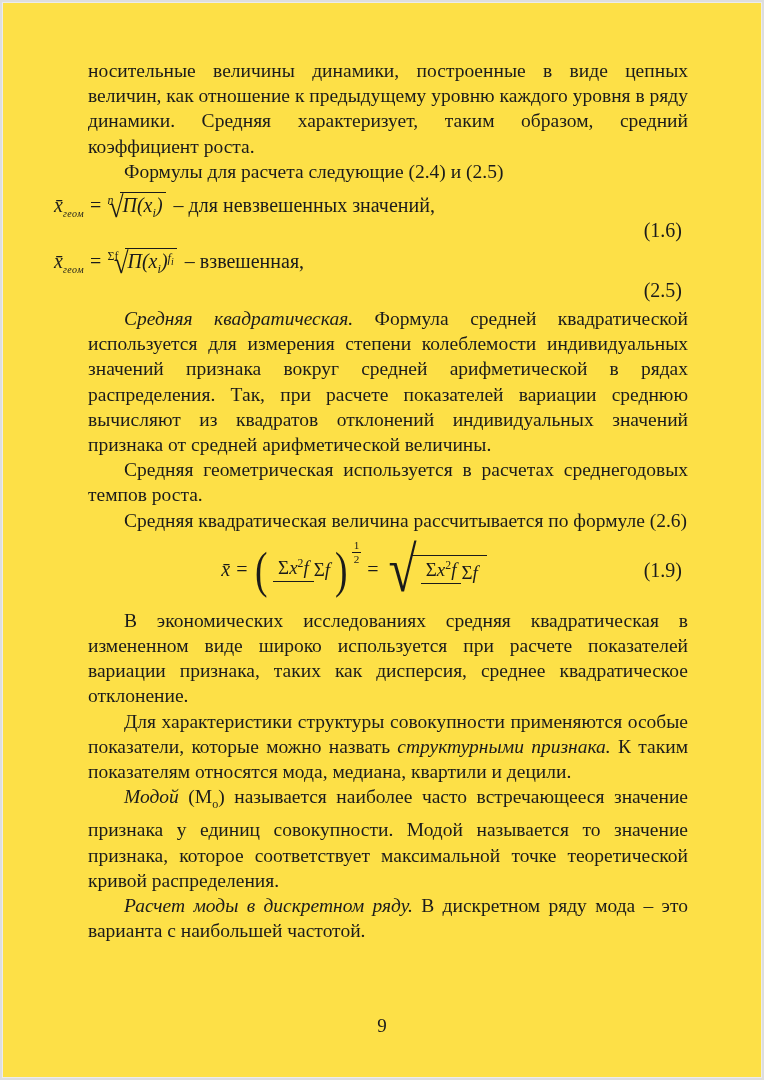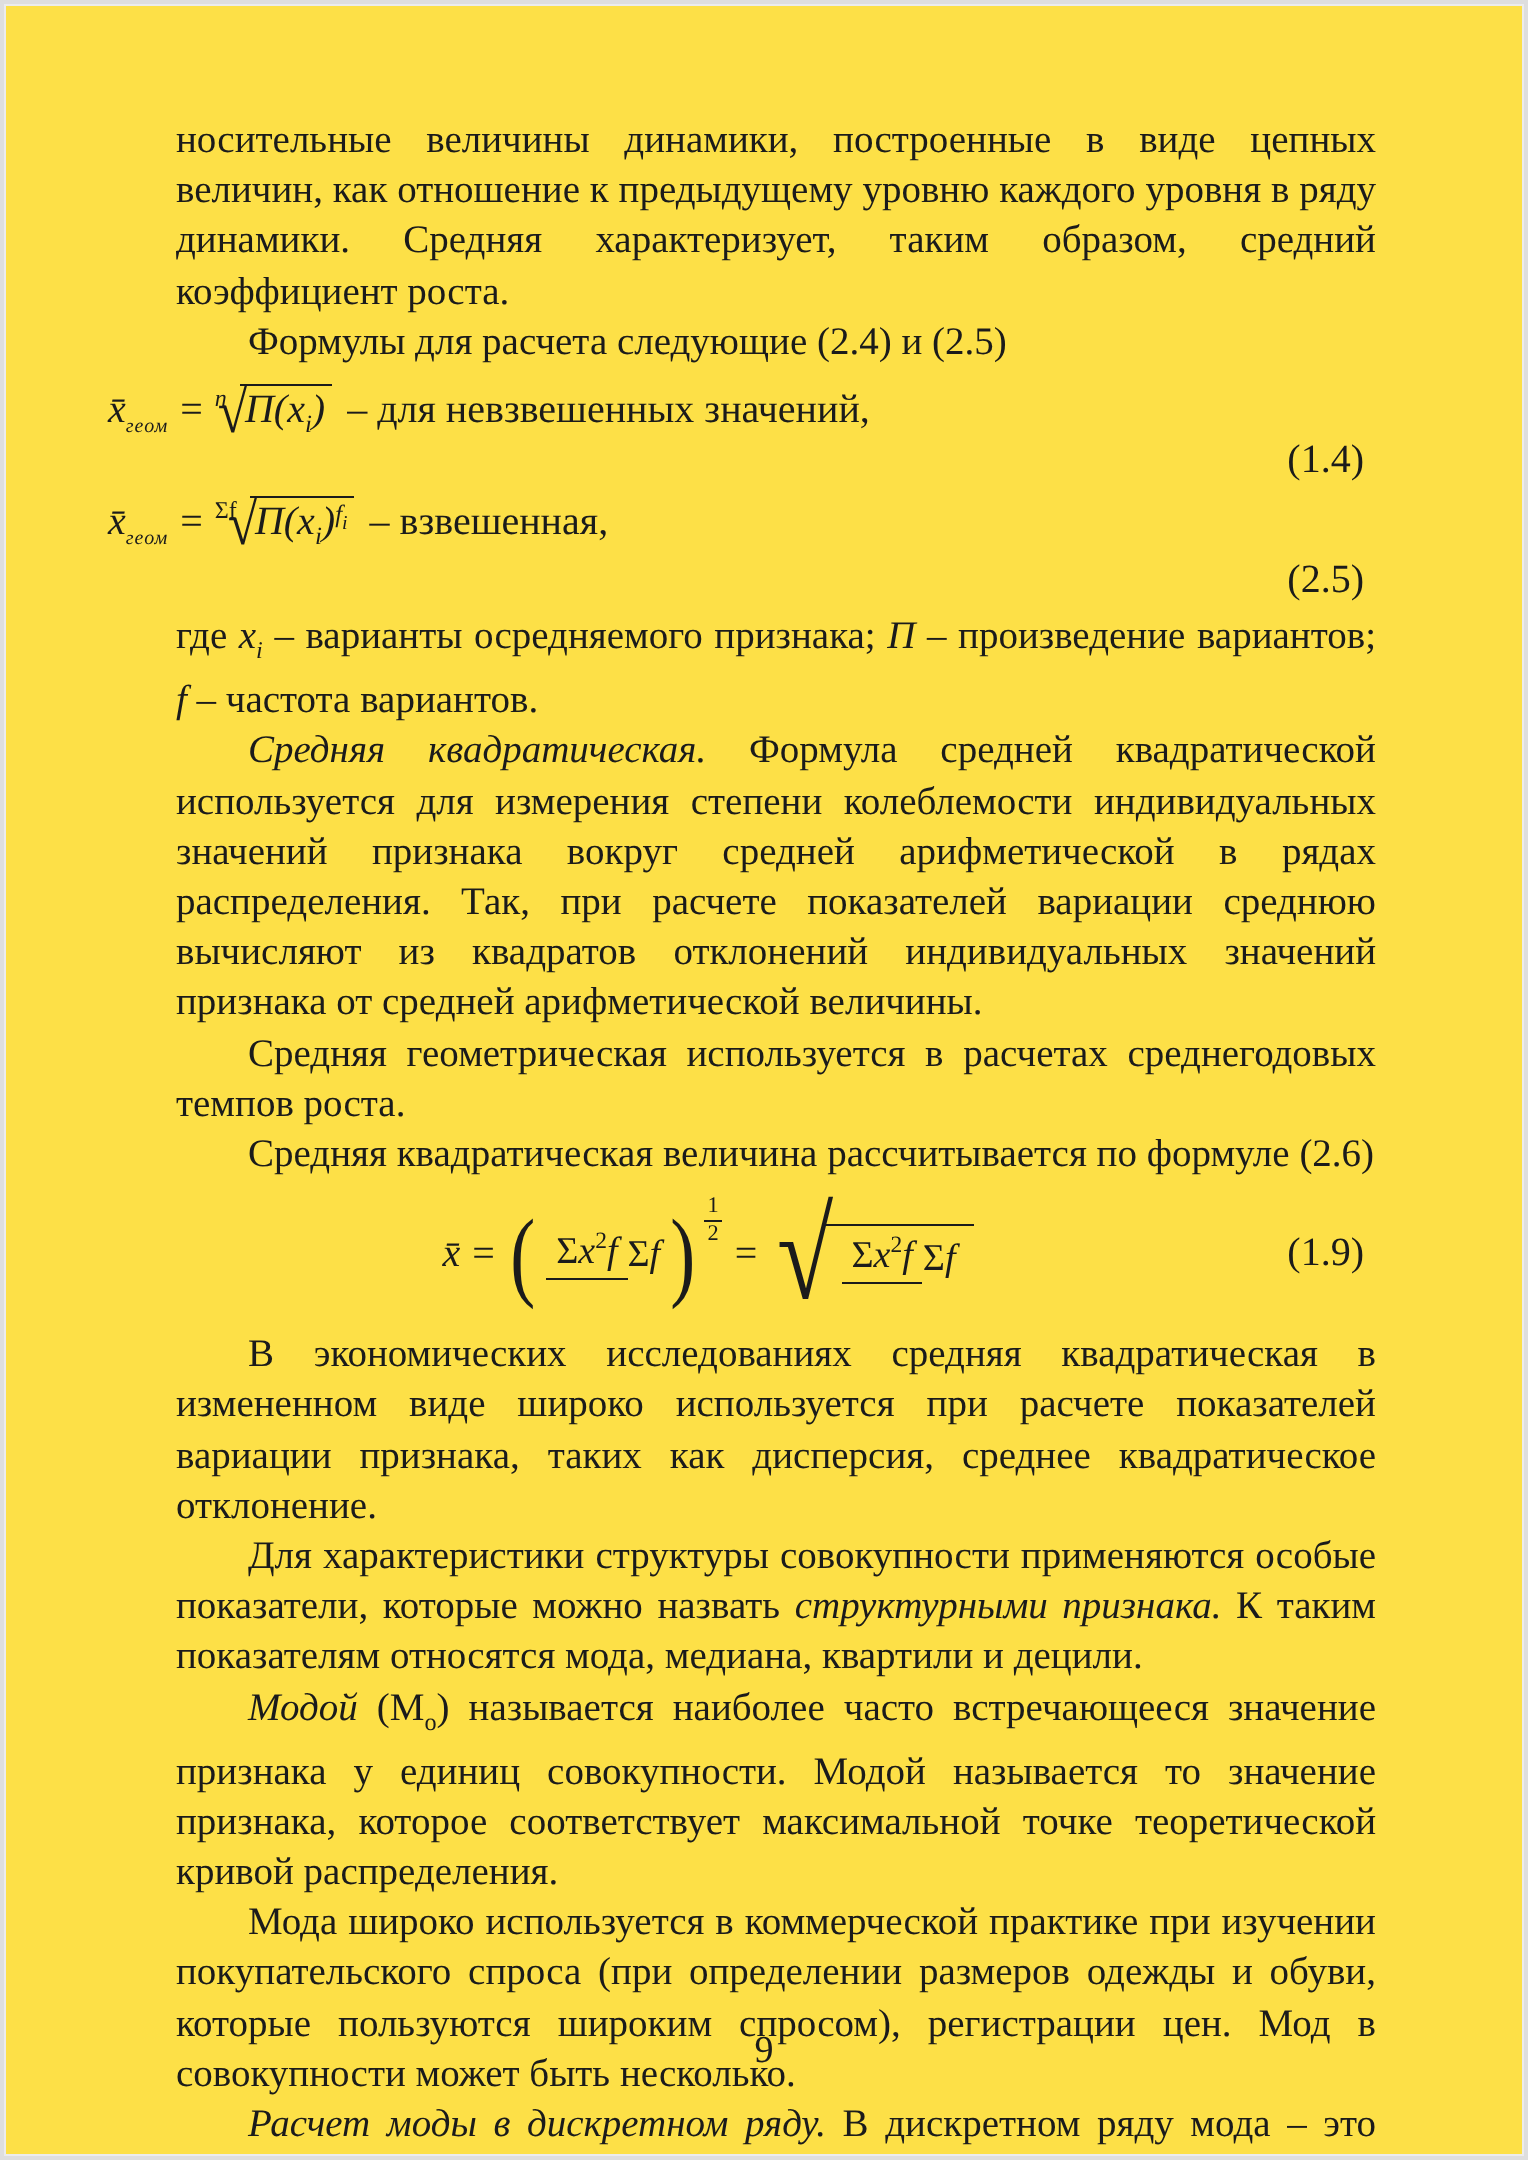--- a/index.html
+++ b/index.html
@@ -67,29 +67,28 @@
 <body>
 
 <div class="page">
 
   <p>носительные величины динамики, построенные в виде цепных величин, как отношение к предыдущему уровню каждого уровня в ряду динамики. Средняя характеризует, таким образом, средний коэффициент роста.</p>
 
   <p class="ind">Формулы для расчета следующие (2.4) и (2.5)</p>
 
   <div class="formula-block fb24">
     <span class="formula"><span class="mi">x̄</span><sub class="subg mi">геом</sub><span class="op">=</span><span class="sq"><sup class="ridx mi">n</sup><span class="sgn">√</span><span class="rad"><span class="mi">П(x</span><sub class="mi">i</sub><span class="mi">)</span></span></span><span class="tail">– для невзвешенных значений,</span></span>
-    <span class="eq-number">(1.4)</span>
+    <span class="eq-number">(1.6)</span>
   </div>
 
   <div class="formula-block fb25">
     <span class="formula"><span class="mi">x̄</span><sub class="subg mi">геом</sub><span class="op">=</span><span class="sq"><sup class="ridx">Σf</sup><span class="sgn">√</span><span class="rad"><span class="mi">П(x</span><sub class="mi">i</sub><span class="mi">)</span><sup class="rexp"><span class="mi">f</span><sub class="mi">i</sub></sup></span></span><span class="tail">– взвешенная,</span></span>
     <span class="eq-number">(2.5)</span>
   </div>
 
-  <p><span>где  </span><span class="mi">x</span><sub class="mi">i</sub><span> – варианты осредняемого признака;  </span><span class="mi">П</span><span> – произведение вариантов; </span><span class="mi">f</span><span> – частота вариантов.</span></p>
 
   <p class="ind"><span class="it">Средняя квадратическая.</span><span> Формула средней квадратической используется для измерения степени колеблемости индивидуальных значений признака вокруг средней арифметической в рядах распределения. Так, при расчете показателей вариации среднюю вычисляют из квадратов отклонений индивидуальных значений признака от средней арифметической величины.</span></p>
 
   <p class="ind">Средняя геометрическая используется в расчетах среднегодовых темпов роста.</p>
 
   <p class="ind">Средняя квадратическая величина рассчитывается по формуле (2.6)</p>
 
   <div class="formula-block fb26">
     <span class="formula">
         <span class="mi">x̄</span>
@@ -117,19 +116,18 @@
       </span>
     <span class="eq-number">(1.9)</span>
   </div>
 
   <p class="ind">В экономических исследованиях средняя квадратическая в измененном виде широко используется при расчете показателей вариации признака, таких как дисперсия, среднее квадратическое отклонение.</p>
 
   <p class="ind"><span>Для характеристики структуры совокупности применяются особые показатели, которые можно назвать </span><span class="it">структурными признака.</span><span> К таким показателям относятся мода, медиана, квартили и децили.</span></p>
 
   <p class="ind"><span class="it">Модой</span><span> (М</span><sub>о</sub><span>) называется наиболее часто встречающееся значение признака у единиц совокупности. Модой называется то значение признака, которое соответствует максимальной точке теоретической кривой распределения.</span></p>
 
-  <p class="ind">Мода широко используется в коммерческой практике при изучении покупательского спроса (при определении размеров одежды и обуви, которые пользуются широким спросом), регистрации цен. Мод в совокупности может быть несколько.</p>
 
   <p class="ind"><span class="it">Расчет моды в дискретном ряду.</span><span> В дискретном ряду мода – это варианта с наибольшей частотой.</span></p>
 
   <div class="pagenum">9</div>
 
 </div>
 
 </body></html>

